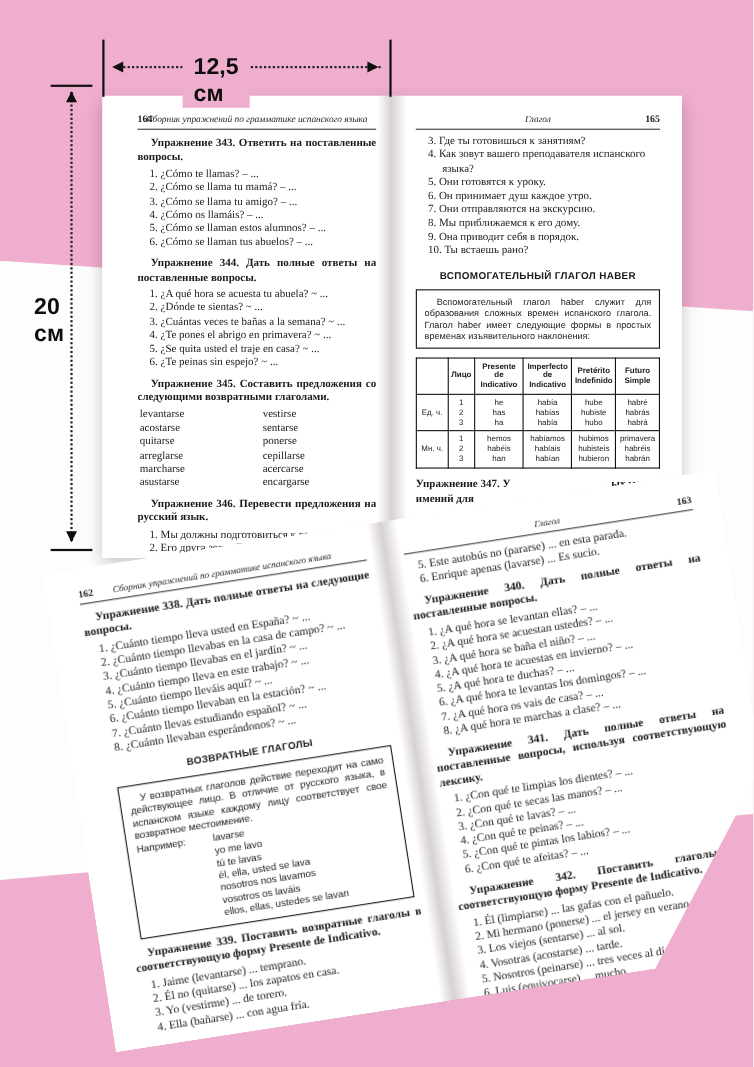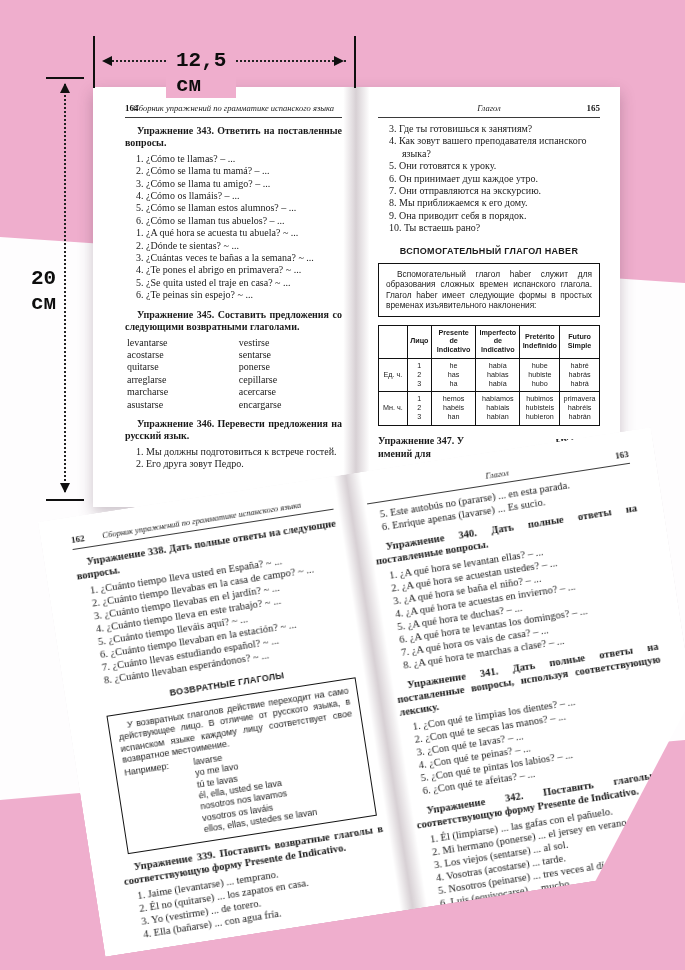--- a/index.html
+++ b/index.html
@@ -48,21 +48,21 @@
          padding:6px 8px;margin:5px 4px 7px 8px;}
   .nbox2 .par{text-align:justify;text-indent:10px;}
   .exrow{display:flex;margin-top:2px;}
   .exrow .lab{width:70px;flex:none;}
   
   .dim{position:absolute;z-index:9;}
   .vbar{position:absolute;width:2px;height:52px;top:36px;background:#101010;}
   .hbar{position:absolute;height:2px;width:38px;left:46px;background:#101010;}
   #dwline{position:absolute;top:60px;left:104px;width:242px;border-top:2px dotted #222;}
   #dhline{position:absolute;left:64px;top:84px;height:408px;border-left:2px dotted #222;}
-  .dlabel{position:absolute;font-family:Liberation Mono, monospace;font-weight:bold;font-size:21px;
+  .dlabel{position:absolute;font-family:Liberation Sans, sans-serif;font-weight:bold;font-size:21px;
           line-height:25px;color:#0d0d0d;}
   #dwlabel{top:48px;left:166px;background:#efaecd;padding:0 10px;}
   #dhlabel{top:265px;left:26px;background:#fefdfe;padding:1px 5px;}
   .tri{position:absolute;width:0;height:0;}
   .tri-l{top:56px;left:102px;border-top:5px solid transparent;border-bottom:5px solid transparent;border-right:10px solid #101010;}
   .tri-r{top:56px;left:334px;border-top:5px solid transparent;border-bottom:5px solid transparent;border-left:10px solid #101010;}
   .tri-u{left:60px;top:83px;border-left:5px solid transparent;border-right:5px solid transparent;border-bottom:10px solid #101010;}
   .tri-d{left:60px;top:483px;border-left:5px solid transparent;border-right:5px solid transparent;border-top:10px solid #101010;}
 </style>
 </head>
@@ -77,20 +77,21 @@
         <span class="pnum l">164</span>
         <span>Сборник упражнений по грамматике испанского языка</span>
       </div>
       <div class="xh">Упражнение 343. Ответить на поставленные вопросы.</div>
       <div class="it">1. ¿Cómo te llamas? – ...</div>
       <div class="it">2. ¿Cómo se llama tu mamá? – ...</div>
       <div class="it">3. ¿Cómo se llama tu amigo? – ...</div>
       <div class="it">4. ¿Cómo os llamáis? – ...</div>
       <div class="it">5. ¿Cómo se llaman estos alumnos? – ...</div>
       <div class="it">6. ¿Cómo se llaman tus abuelos? – ...</div>
+      <div class="xh">Упражнение 344. Дать полные ответы на поставленные вопросы.</div>
       <div class="it">1.  ¿A qué hora se acuesta tu abuela? ~ ...</div>
       <div class="it">2.  ¿Dónde te sientas? ~ ...</div>
       <div class="it">3.  ¿Cuántas veces te bañas a la semana? ~ ...</div>
       <div class="it">4.  ¿Te pones el abrigo en primavera? ~ ...</div>
       <div class="it">5.  ¿Se quita usted el traje en casa? ~ ...</div>
       <div class="it">6.  ¿Te peinas sin espejo? ~ ...</div>
       <div class="xh">Упражнение 345. Составить предложения со следующими возвратными глаголами.</div>
       <div class="vrow">
           <span>levantarse</span>
           <span>vestirse</span>

